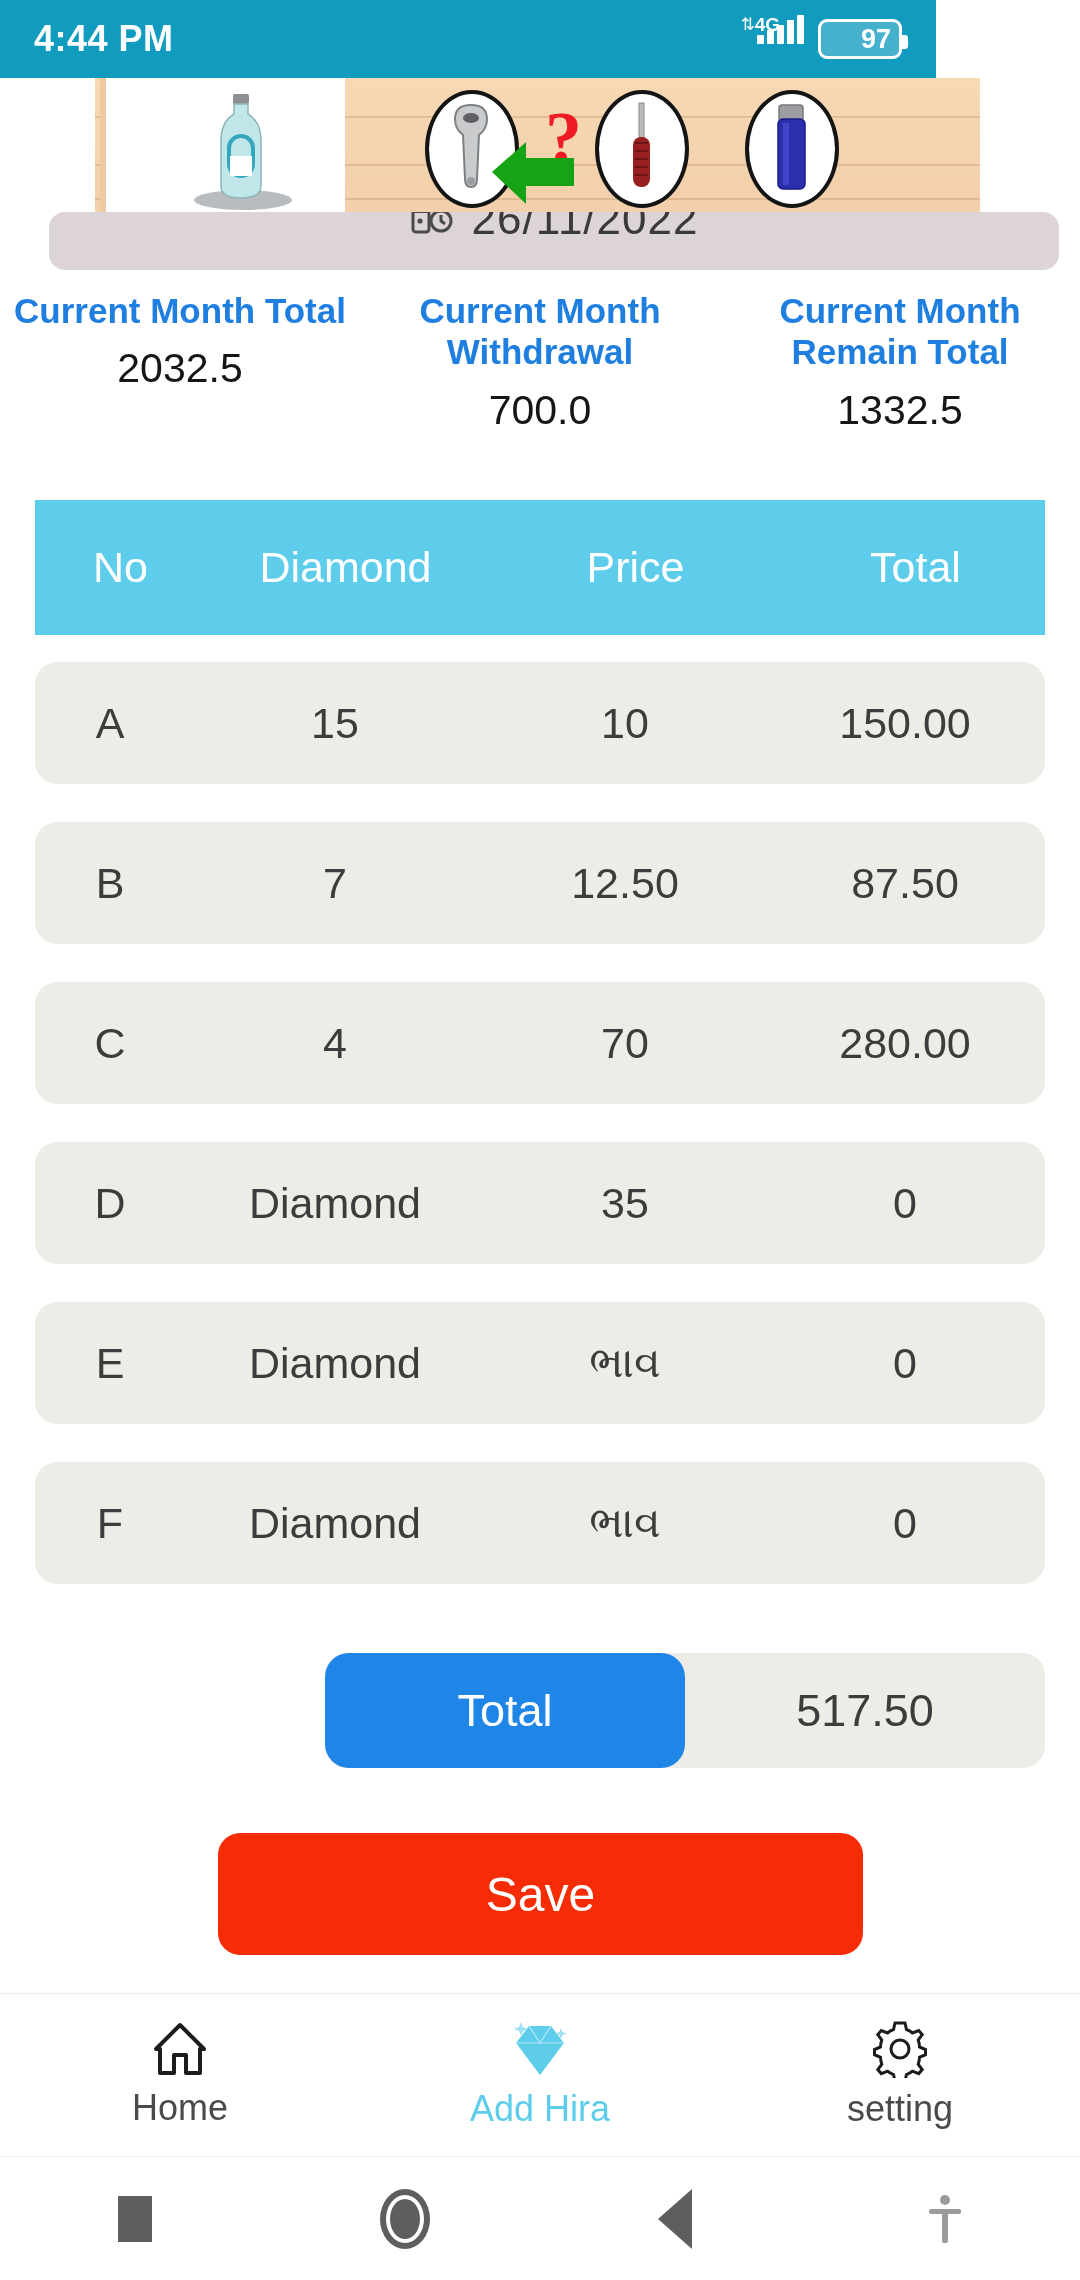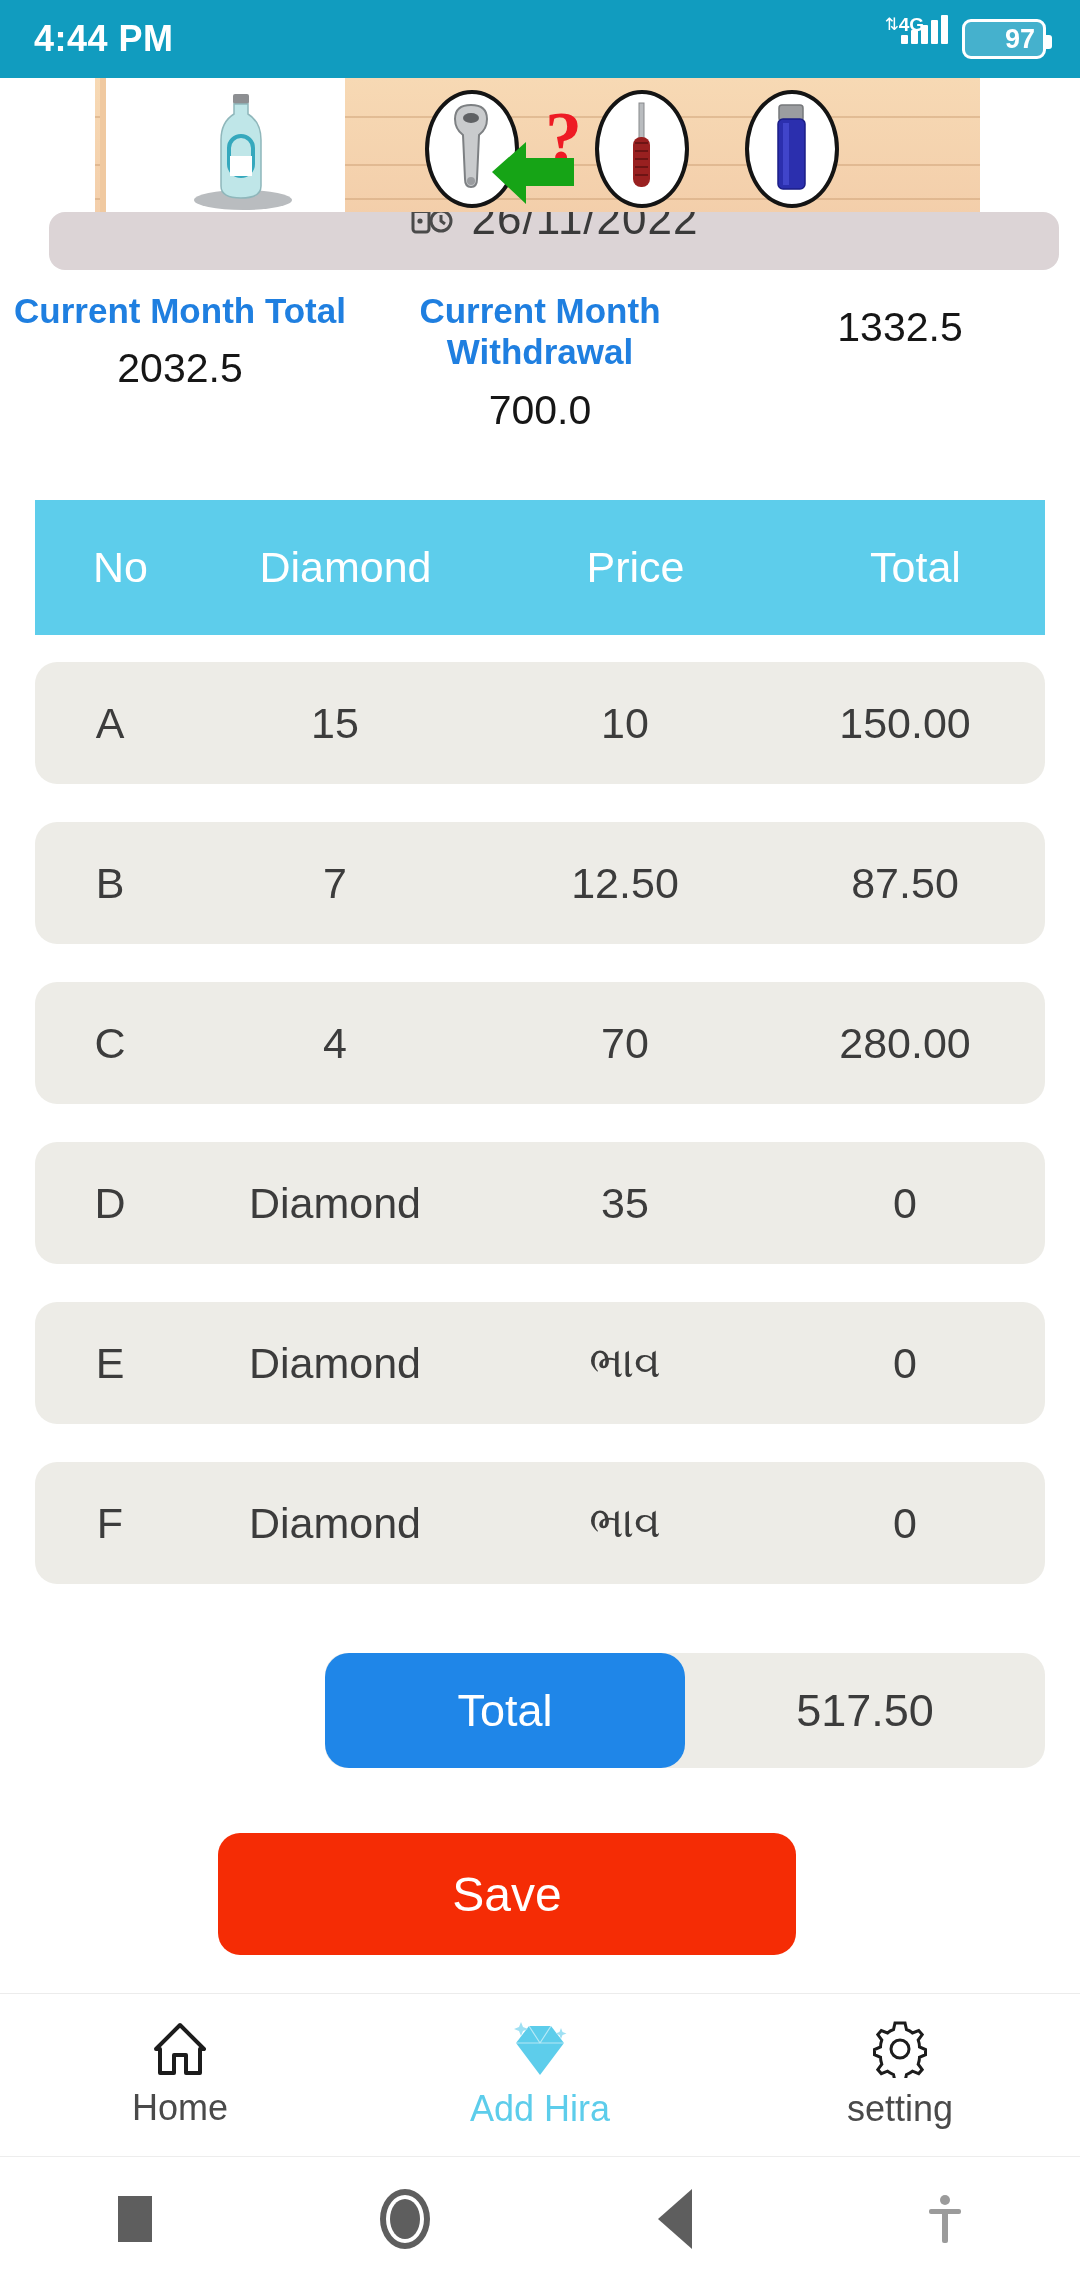--- a/index.html
+++ b/index.html
@@ -6,21 +6,21 @@
   html,body {
     width:1080px; height:2280px;
     background:#ffffff;
     font-family:"Liberation Sans", sans-serif;
     overflow:hidden;
   }
   .screen { position:relative; width:1080px; height:2280px; background:#fff; }
 
   
   .statusbar {
-    position:absolute; top:0; left:0; width:1080px; height:78px;
+    position:absolute; top:0; left:0; width:936px; height:78px;
     background:#119cbf; display:flex; align-items:center;
     justify-content:space-between; padding:0 34px;gap:32px;
   }
   .status-time { color:#ffffff; font-size:36px; font-weight:bold; letter-spacing:.5px; }
   .status-right { display:flex; align-items:center; gap:14px; }
   .net-wrap { position:relative; display:flex; align-items:flex-start; height:46px; }
   .net-label { position:absolute; top:-2px; left:14px; color:#fff; font-size:19px; font-weight:bold; }
   .arrows { color:#fff; font-size:17px; line-height:1; margin-right:2px; margin-bottom:1px; }
   .bars { display:flex; align-items:flex-end; gap:3px; height:28px; }
   .bars i { display:block; width:7px; background:#ffffff; border-radius:1px; }
@@ -120,21 +120,21 @@
   }
   .total-btn{
     width:360px; height:115px; background:#1f86e8; border-radius:24px;
     display:flex; align-items:center; justify-content:center;
     color:#ffffff; font-size:45px;
   }
   .total-val{ flex:1; text-align:center; font-size:45px; color:#3c3c3c; }
 
   
   .save-btn{
-    position:absolute; top:1833px; left:218px; width:578px; height:122px;
+    position:absolute; top:1833px; left:218px; width:645px; height:122px;
     background:#f52c05; border-radius:22px;
     display:flex; align-items:center; justify-content:center;
     color:#ffffff; font-size:48px;
   }
 
   
   .bottomnav{
     position:absolute; top:1993px; left:0; width:1080px; height:163px;
     background:#ffffff; display:flex; border-top:1px solid #ececec;
   }
@@ -250,20 +250,21 @@
   <div class="summary">
     <div class="sum-col">
       <div class="sum-label">Current Month Total</div>
       <div class="sum-value">2032.5</div>
     </div>
     <div class="sum-col">
       <div class="sum-label">Current Month Withdrawal</div>
       <div class="sum-value">700.0</div>
     </div>
     <div class="sum-col">
+      <div class="sum-label">Current Month Remain Total</div>
       <div class="sum-value">1332.5</div>
     </div>
   </div>
 
   <div class="tbl-head">
     <div class="c-no">No</div>
     <div class="c-dia">Diamond</div>
     <div class="c-price">Price</div>
     <div class="c-total">Total</div>
   </div>

